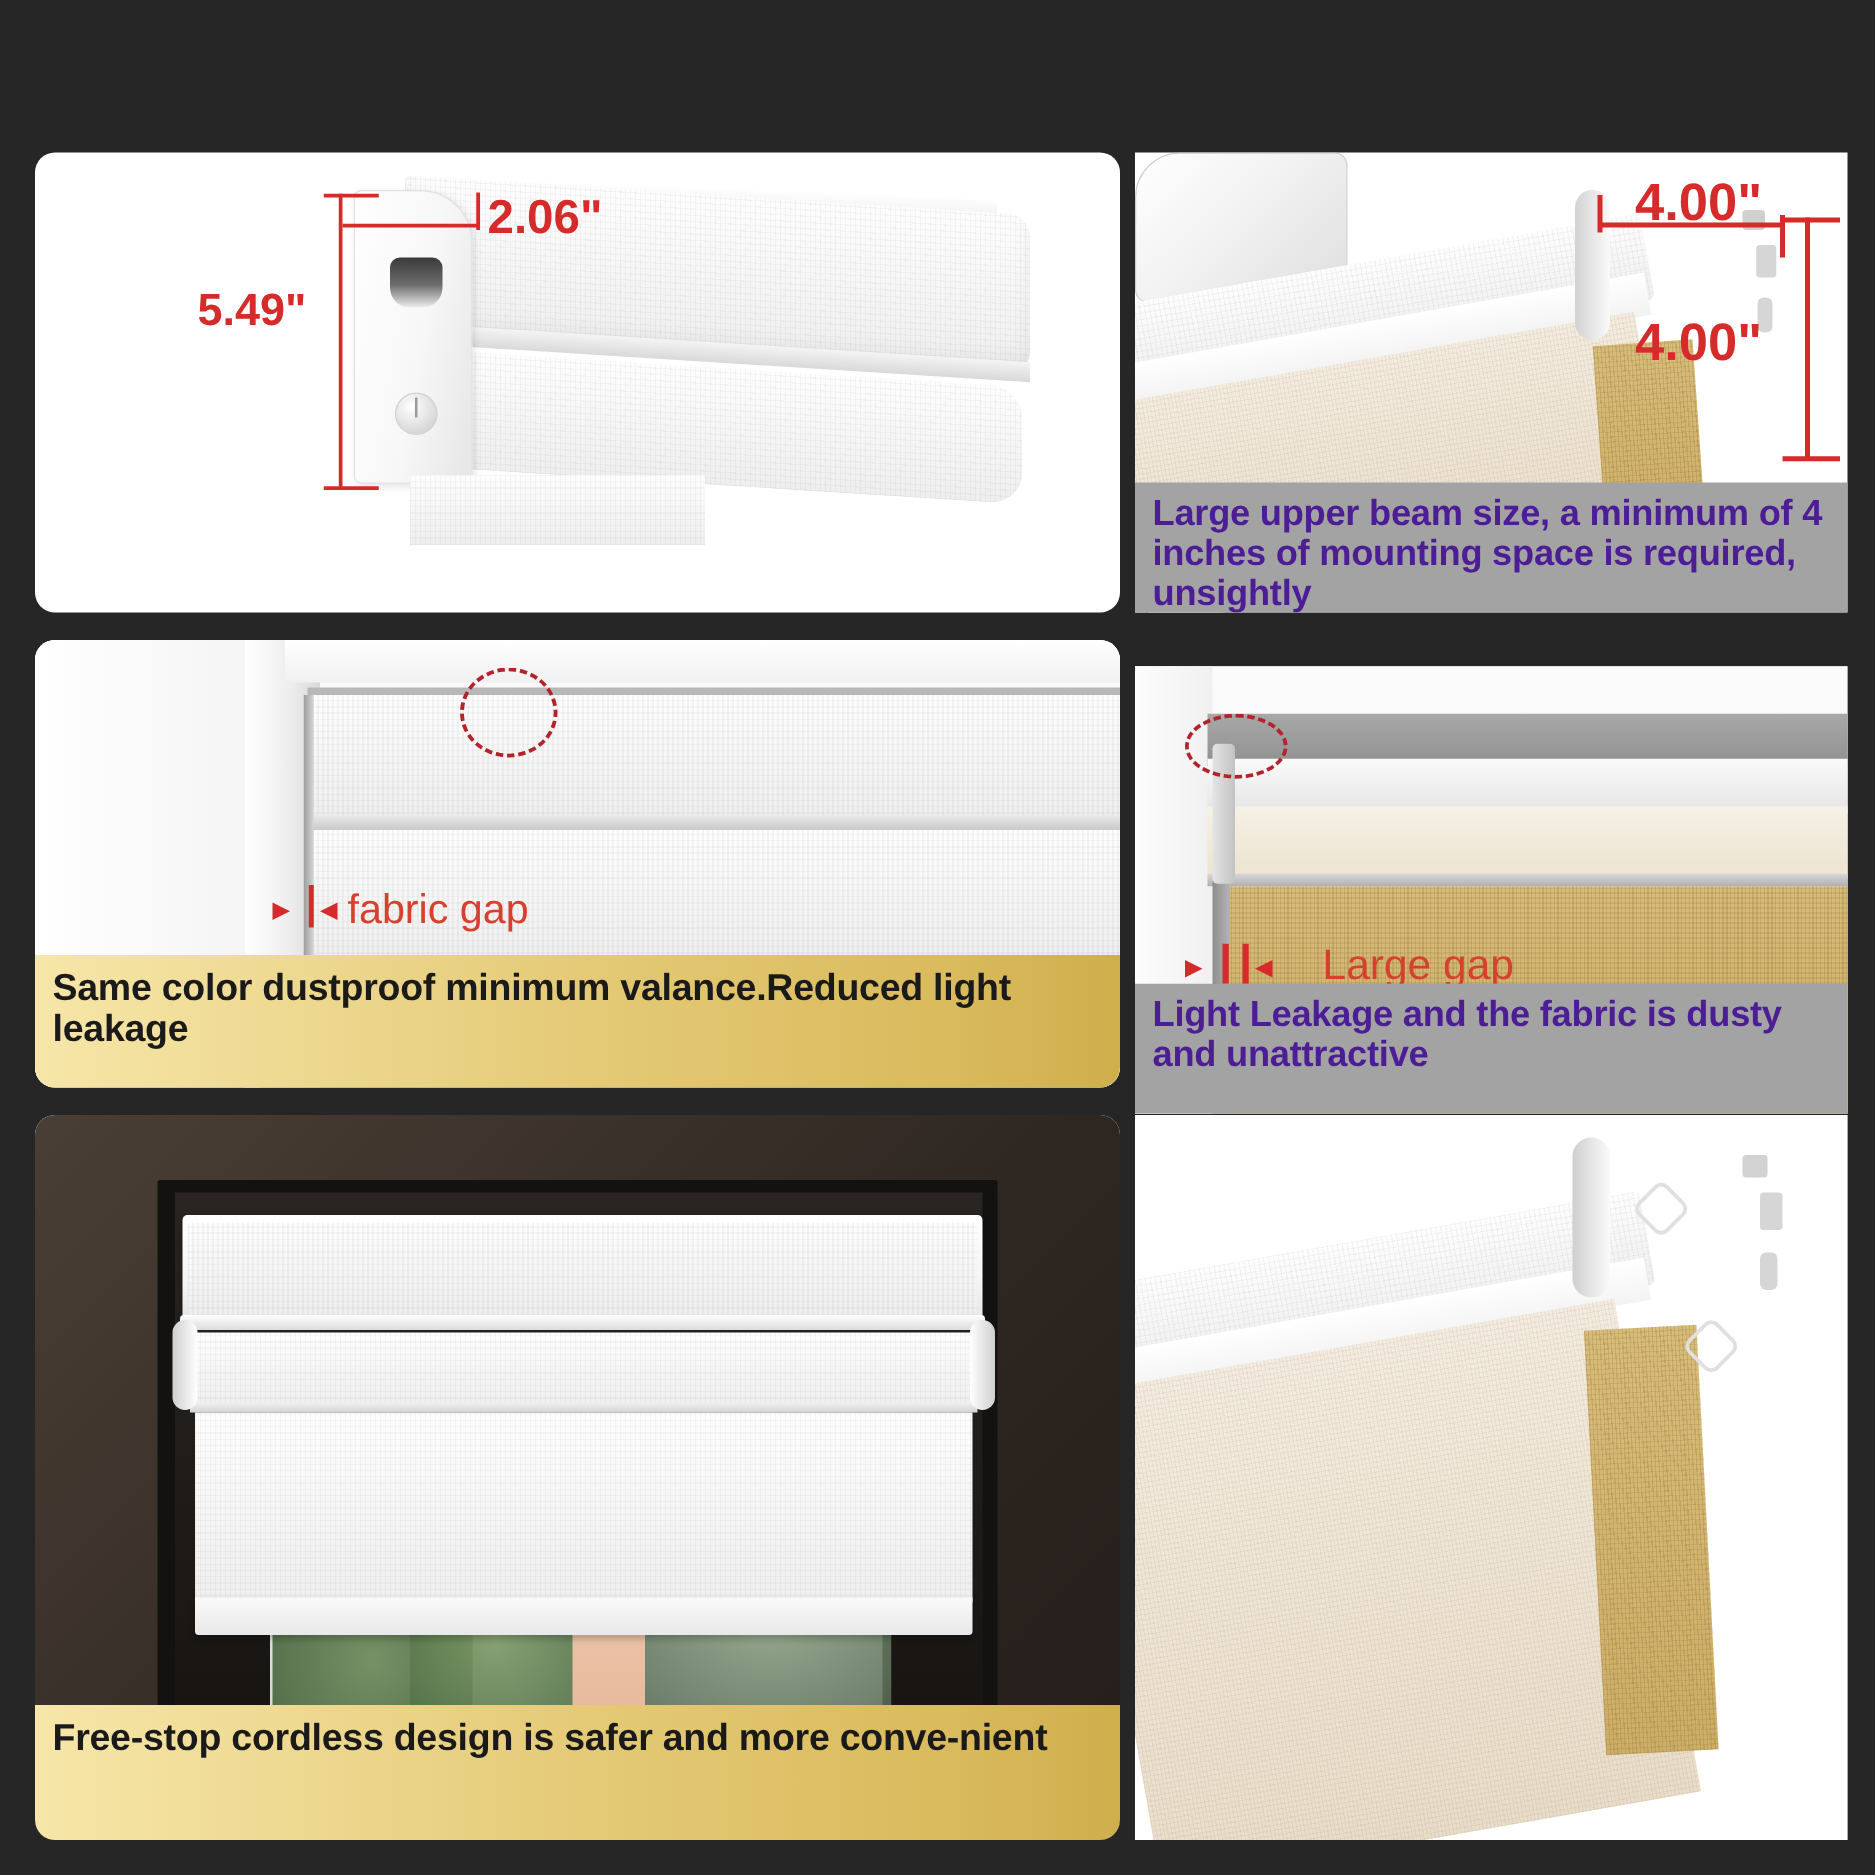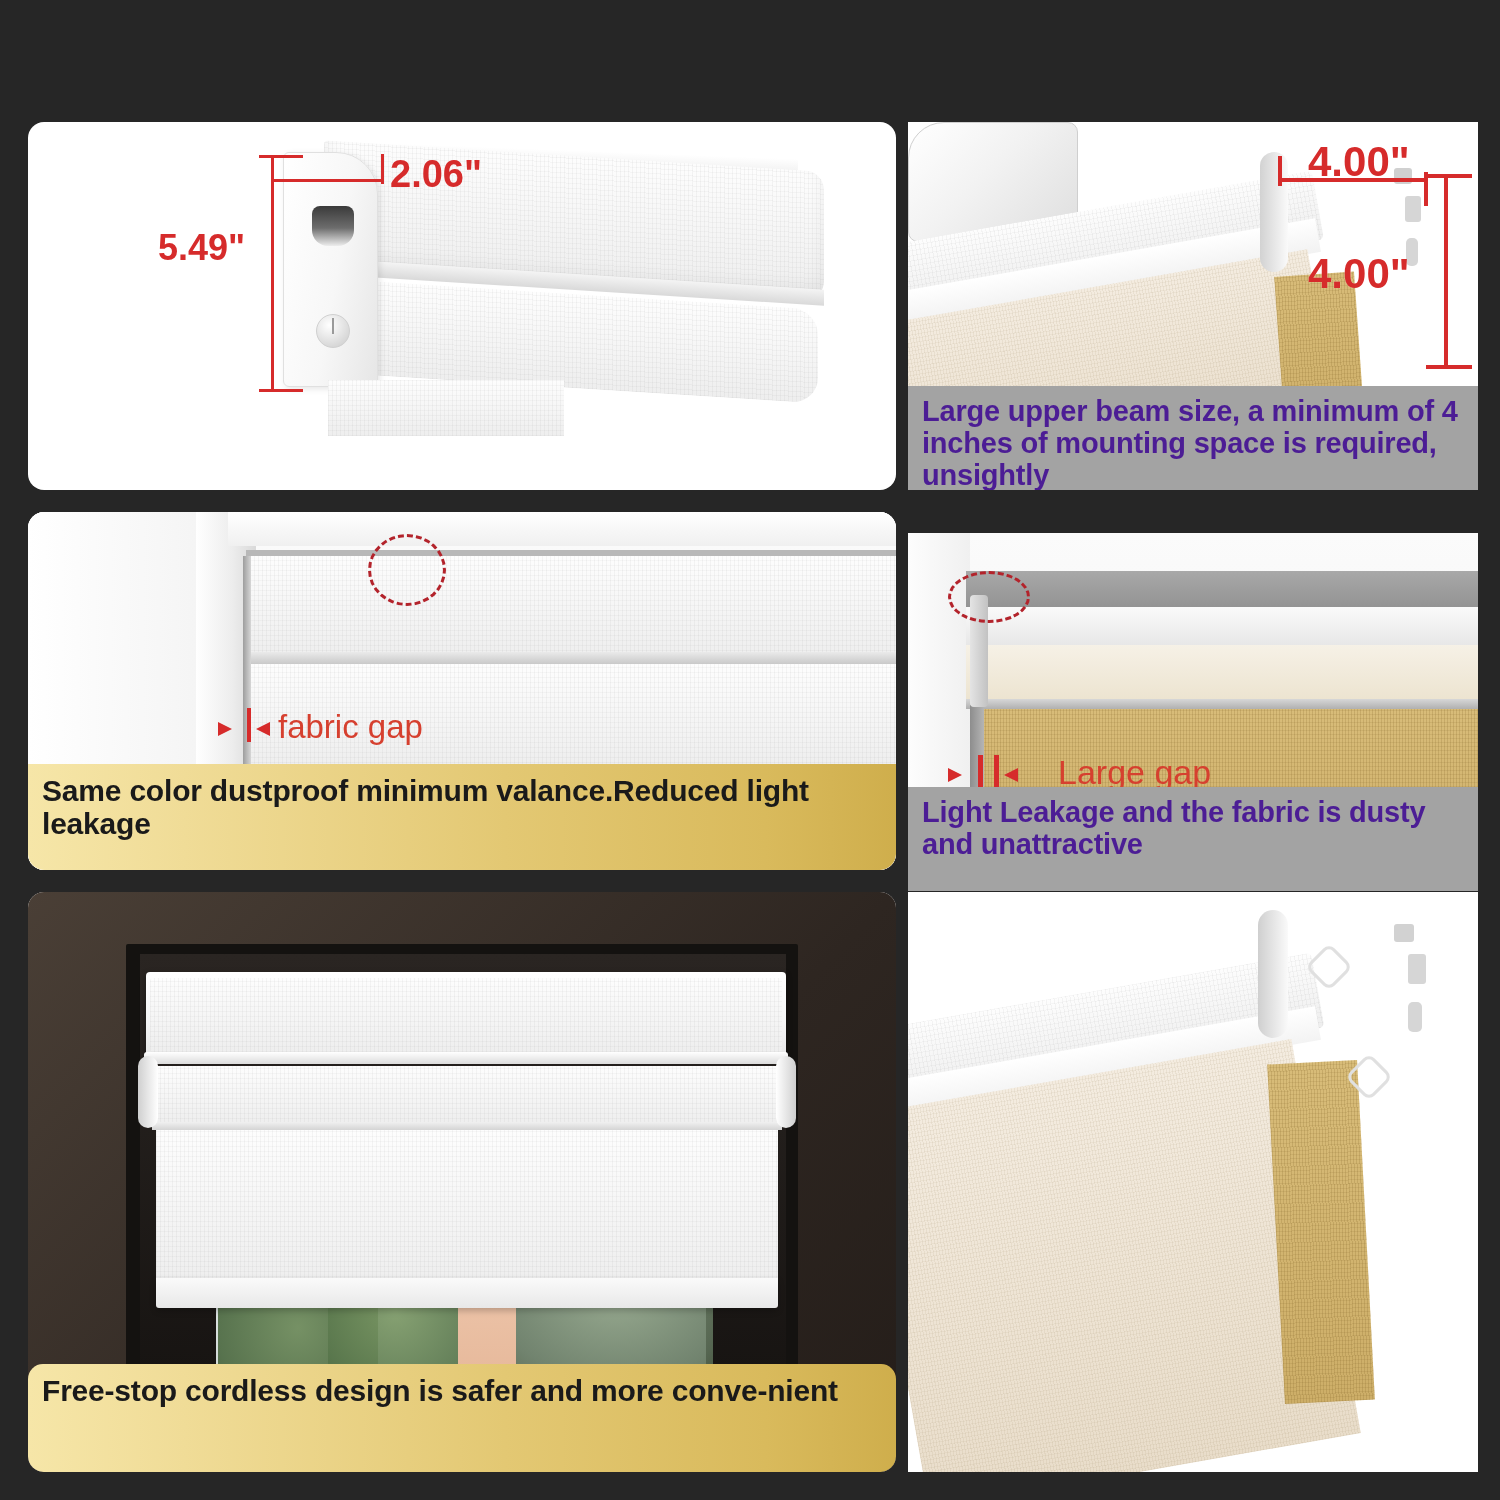--- a/index.html
+++ b/index.html
@@ -229,21 +229,21 @@
       <div class="shade-fab" style="position:absolute;left:122px;top:86px;width:632px;height:74px;border-radius:3px;"></div>
       <div style="position:absolute;left:116px;top:160px;width:644px;height:12px;background:linear-gradient(180deg,#ffffff,#dcdcdc);border-radius:3px;"></div>
 
       <div class="shade-fab" style="position:absolute;left:124px;top:174px;width:630px;height:58px;"></div>
       <div style="position:absolute;left:124px;top:230px;width:630px;height:8px;background:linear-gradient(180deg,#f0f0f0,#d4d4d4);"></div>
       <div class="shade-fab" style="position:absolute;left:128px;top:238px;width:622px;height:152px;"></div>
       <div style="position:absolute;left:128px;top:386px;width:622px;height:30px;background:linear-gradient(180deg,#fafafa,#e8e8e8);border-radius:0 0 3px 3px;box-shadow:0 3px 6px rgba(0,0,0,0.22);"></div>
       <div style="position:absolute;left:110px;top:164px;width:20px;height:72px;background:linear-gradient(90deg,#cfcfcf,#ffffff);border-radius:10px;"></div>
       <div style="position:absolute;left:748px;top:164px;width:20px;height:72px;background:linear-gradient(90deg,#ffffff,#cfcfcf);border-radius:10px;"></div>
     </div>
-    <div class="caption gold" style="height:108px; font-size:30px;border-radius:15px;">Free-stop cordless design is safer and more conve-nient</div>
+    <div class="caption gold" style="height:108px; font-size:30px;">Free-stop cordless design is safer and more conve-nient</div>
   </div>
 
   <div class="panel right" style="left:908px; top:892px; width:570px; height:580px;">
     <div class="photo">
       <div style="position:absolute;inset:0;background:#ffffff;"></div>
       <div class="shade-fab" style="position:absolute;left:-20px;top:60px;width:430px;height:76px;transform:rotate(-10deg);transform-origin:right center;border-radius:6px;"></div>
       <div class="shade-fab" style="position:absolute;left:-20px;top:114px;width:430px;height:34px;transform:rotate(-10deg);transform-origin:right center;background:linear-gradient(180deg,#ffffff,#f3f3f3);"></div>
       <div class="cream-fab" style="position:absolute;left:-20px;top:144px;width:438px;height:400px;transform:rotate(-10deg);transform-origin:right center;"></div>
       <div class="tan-fab" style="position:absolute;left:368px;top:170px;width:90px;height:340px;transform:rotate(-3deg);"></div>
 

